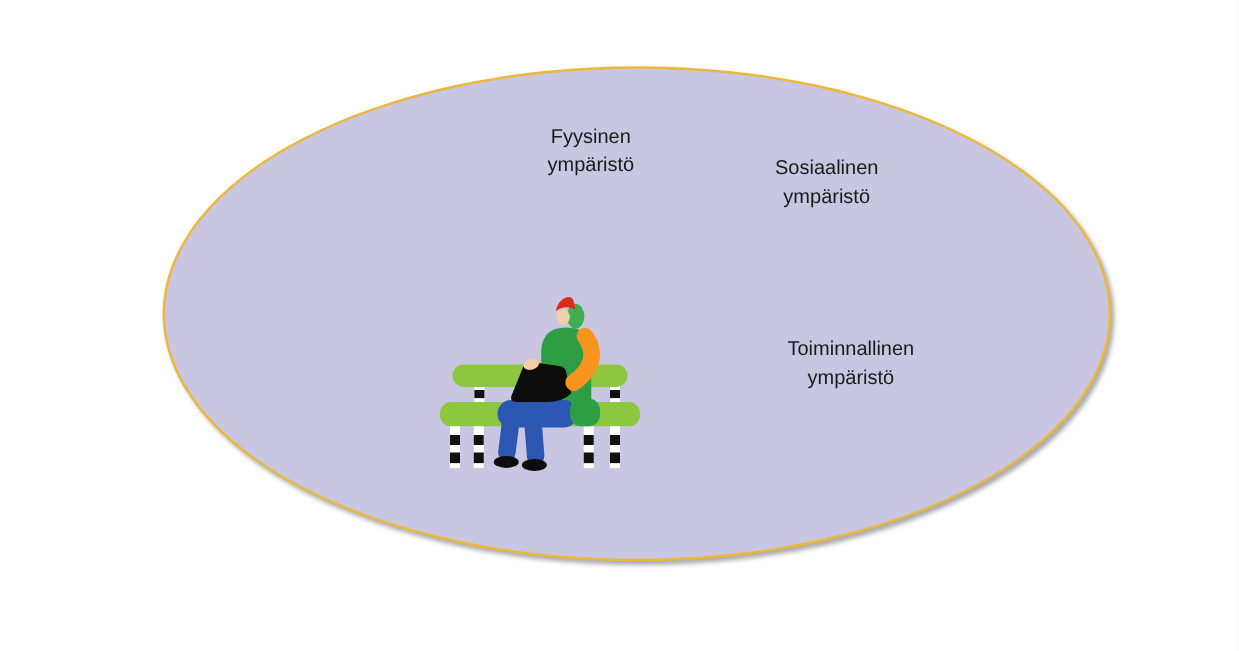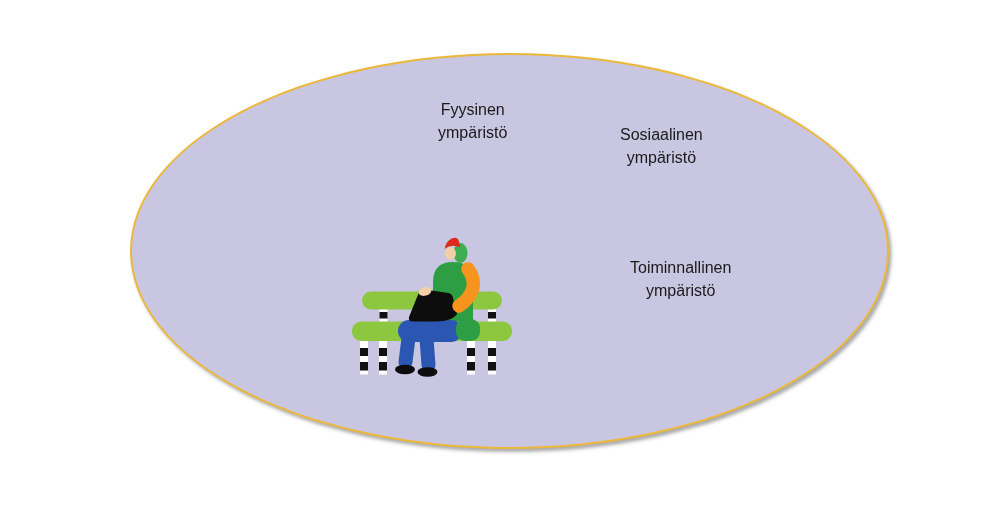--- a/index.html
+++ b/index.html
@@ -30,21 +30,21 @@
   .label {
     position: absolute;
     font-size: 16px;
     line-height: 23px;
     color: var(--text, #1a1a1a);
     white-space: nowrap;
   }
   .lbl-fyysinen       { left: 438px; top: 98px;  }
   .lbl-sosiaalinen    { left: 608px; top: 123px; margin-left: 12px; }
   .lbl-tyopaikan      { left: 252px; top: 157px; }
-  .lbl-toiminnallinen { left: 630px; top: 256px; }
+  .lbl-toiminnallinen { left: 630px; top: 268px; }
 
   .illustration {
     position: absolute;
     left: 350px;
     top: 235px;
   }
 
   
   .bench        { fill: var(--bench-green, #8dc63f); }
   .jacket       { fill: var(--jacket-green, #2e9e44); }

